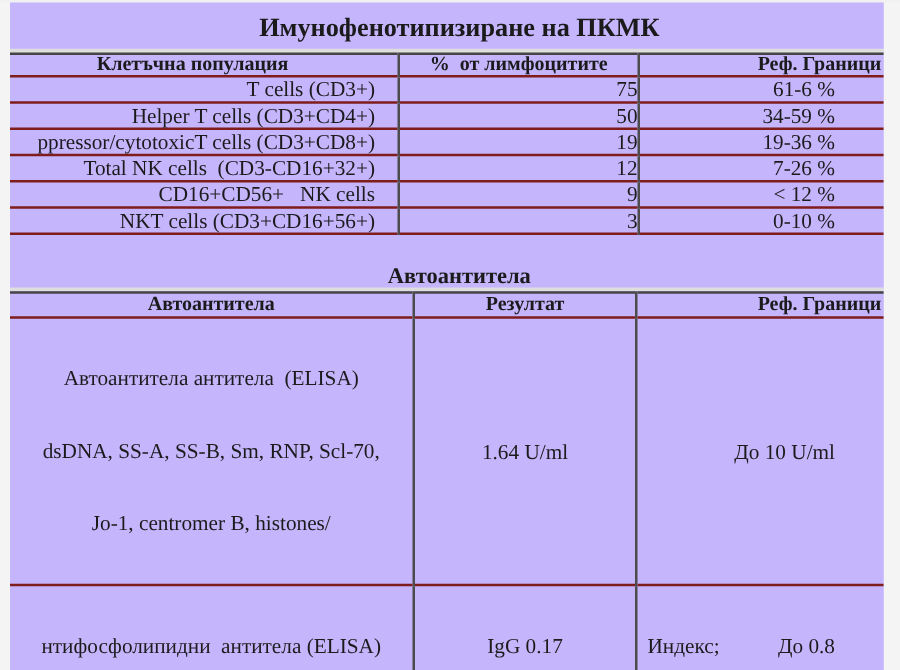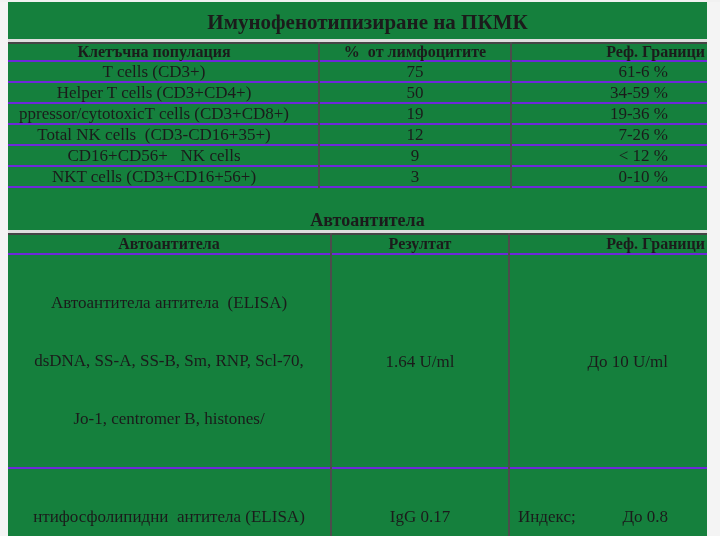--- a/index.html
+++ b/index.html
@@ -1,43 +1,43 @@
 <!DOCTYPE html>
 <html><head>
 <meta charset="utf-8">
 <style>
   html,body{margin:0;padding:0;background:#ffffff;}
   .screen{
-    position:relative;width:720px;height:536px;background:#15803d;overflow:hidden;
+    position:relative;width:720px;height:536px;background:#c4b5fd;overflow:hidden;
     font-family:"Liberation Serif","DejaVu Serif",serif;color:#1b1b1b;
   }
   .doc{position:absolute;left:8px;top:0;width:699px;}
   .strip{position:absolute;top:0;height:536px;background:#f4f4f4;z-index:5;}
   .strip.left{left:0;width:8px;}
   .strip.right{left:707px;width:13px;}
   .topedge{position:absolute;left:0;top:0;width:720px;height:2px;background:#f1f1f1;z-index:6;}
 
   h1,h2{text-align:center;font-weight:bold;margin:0;padding-left:20px;white-space:pre;}
   h1{font-size:21px;line-height:24px;margin:10px 0 8px 0;}
   h2{font-size:18px;line-height:18px;}
   h2.auto-title{margin:23px 0 4px 0;}
 
   table{border-collapse:collapse;table-layout:fixed;width:699px;}
   .t1,.t2,.t3{box-shadow:0 -3px 0 #dedede;}
   .t1,.t2{border-top:2px solid #454545;}
   th,td{white-space:pre;padding:0;overflow:visible;}
   th{font-weight:bold;}
-  tr{border-bottom:2px solid #6d28d9;}
+  tr{border-bottom:2px solid #7f1d1d;}
   .c2,.c3{border-left:2px solid #4c4c4c;}
   .c1,.c2{text-align:center;}
   .c3{text-align:right;padding-right:39px;}
   th.c3{padding-right:2px;}
 
   .t1 th{height:16px;line-height:16px;font-size:16px;}
-  .t1 td{height:19px;line-height:19px;font-size:17px;}
+  .t1 td{height:19px;line-height:19px;font-size:17px;text-align:right;}
   .t1 .c1{padding-right:18px;}
   .t1 th.c1{padding-right:18px;}
 
   .t2 th{height:18px;line-height:18px;font-size:16px;}
   .t2 td{height:19px;line-height:19px;font-size:17px;vertical-align:middle;}
   .t2 td div{line-height:20px;}
   .t2 .flexline{display:flex;justify-content:space-between;padding-left:8px;}
 </style>
 </head>
 <body>
@@ -70,21 +70,21 @@
           <td class="c1">Helper T cells (CD3+CD4+)</td>
           <td class="c2">50</td>
           <td class="c3">34-59 %</td>
         </tr>
         <tr>
           <td class="c1">ppressor/cytotoxicT cells (CD3+CD8+)</td>
           <td class="c2">19</td>
           <td class="c3">19-36 %</td>
         </tr>
         <tr>
-          <td class="c1">Total NK cells  (CD3-CD16+35+)</td>
+          <td class="c1">Total NK cells  (CD3-CD16+32+)</td>
           <td class="c2">12</td>
           <td class="c3">7-26 %</td>
         </tr>
         <tr>
           <td class="c1">CD16+CD56+   NK cells</td>
           <td class="c2">9</td>
           <td class="c3">&lt; 12 %</td>
         </tr>
         <tr>
           <td class="c1">NKT cells (CD3+CD16+56+)</td>

